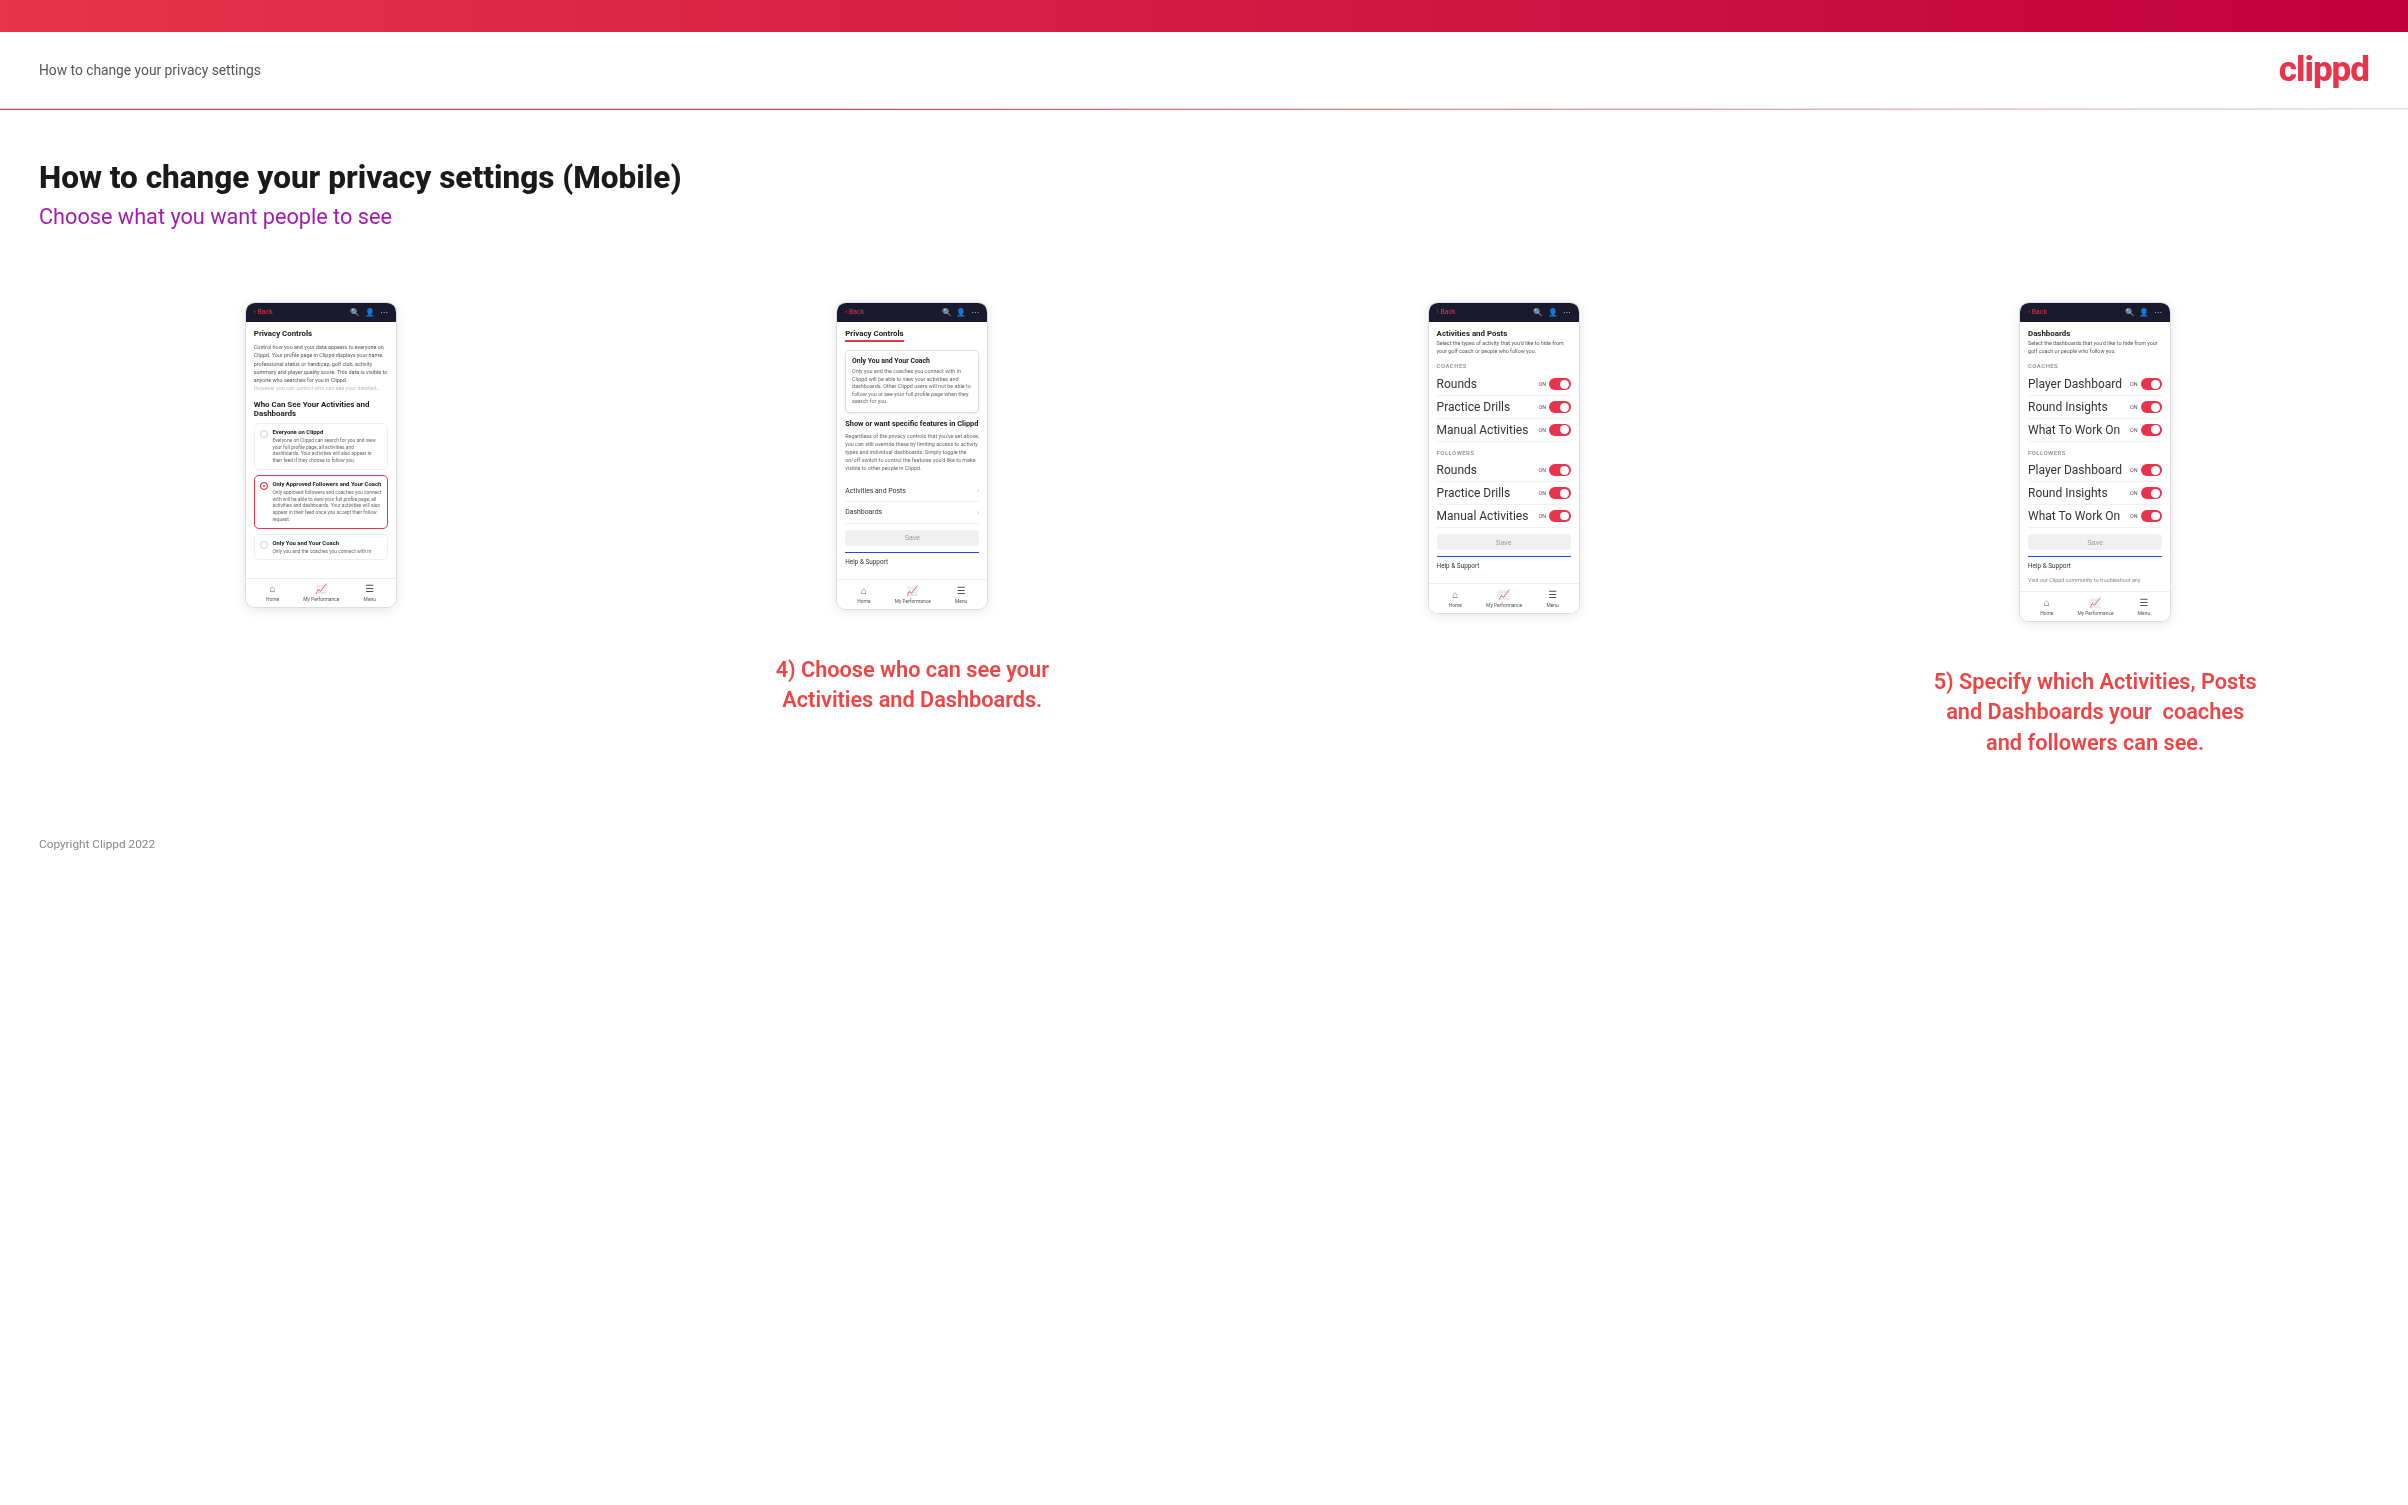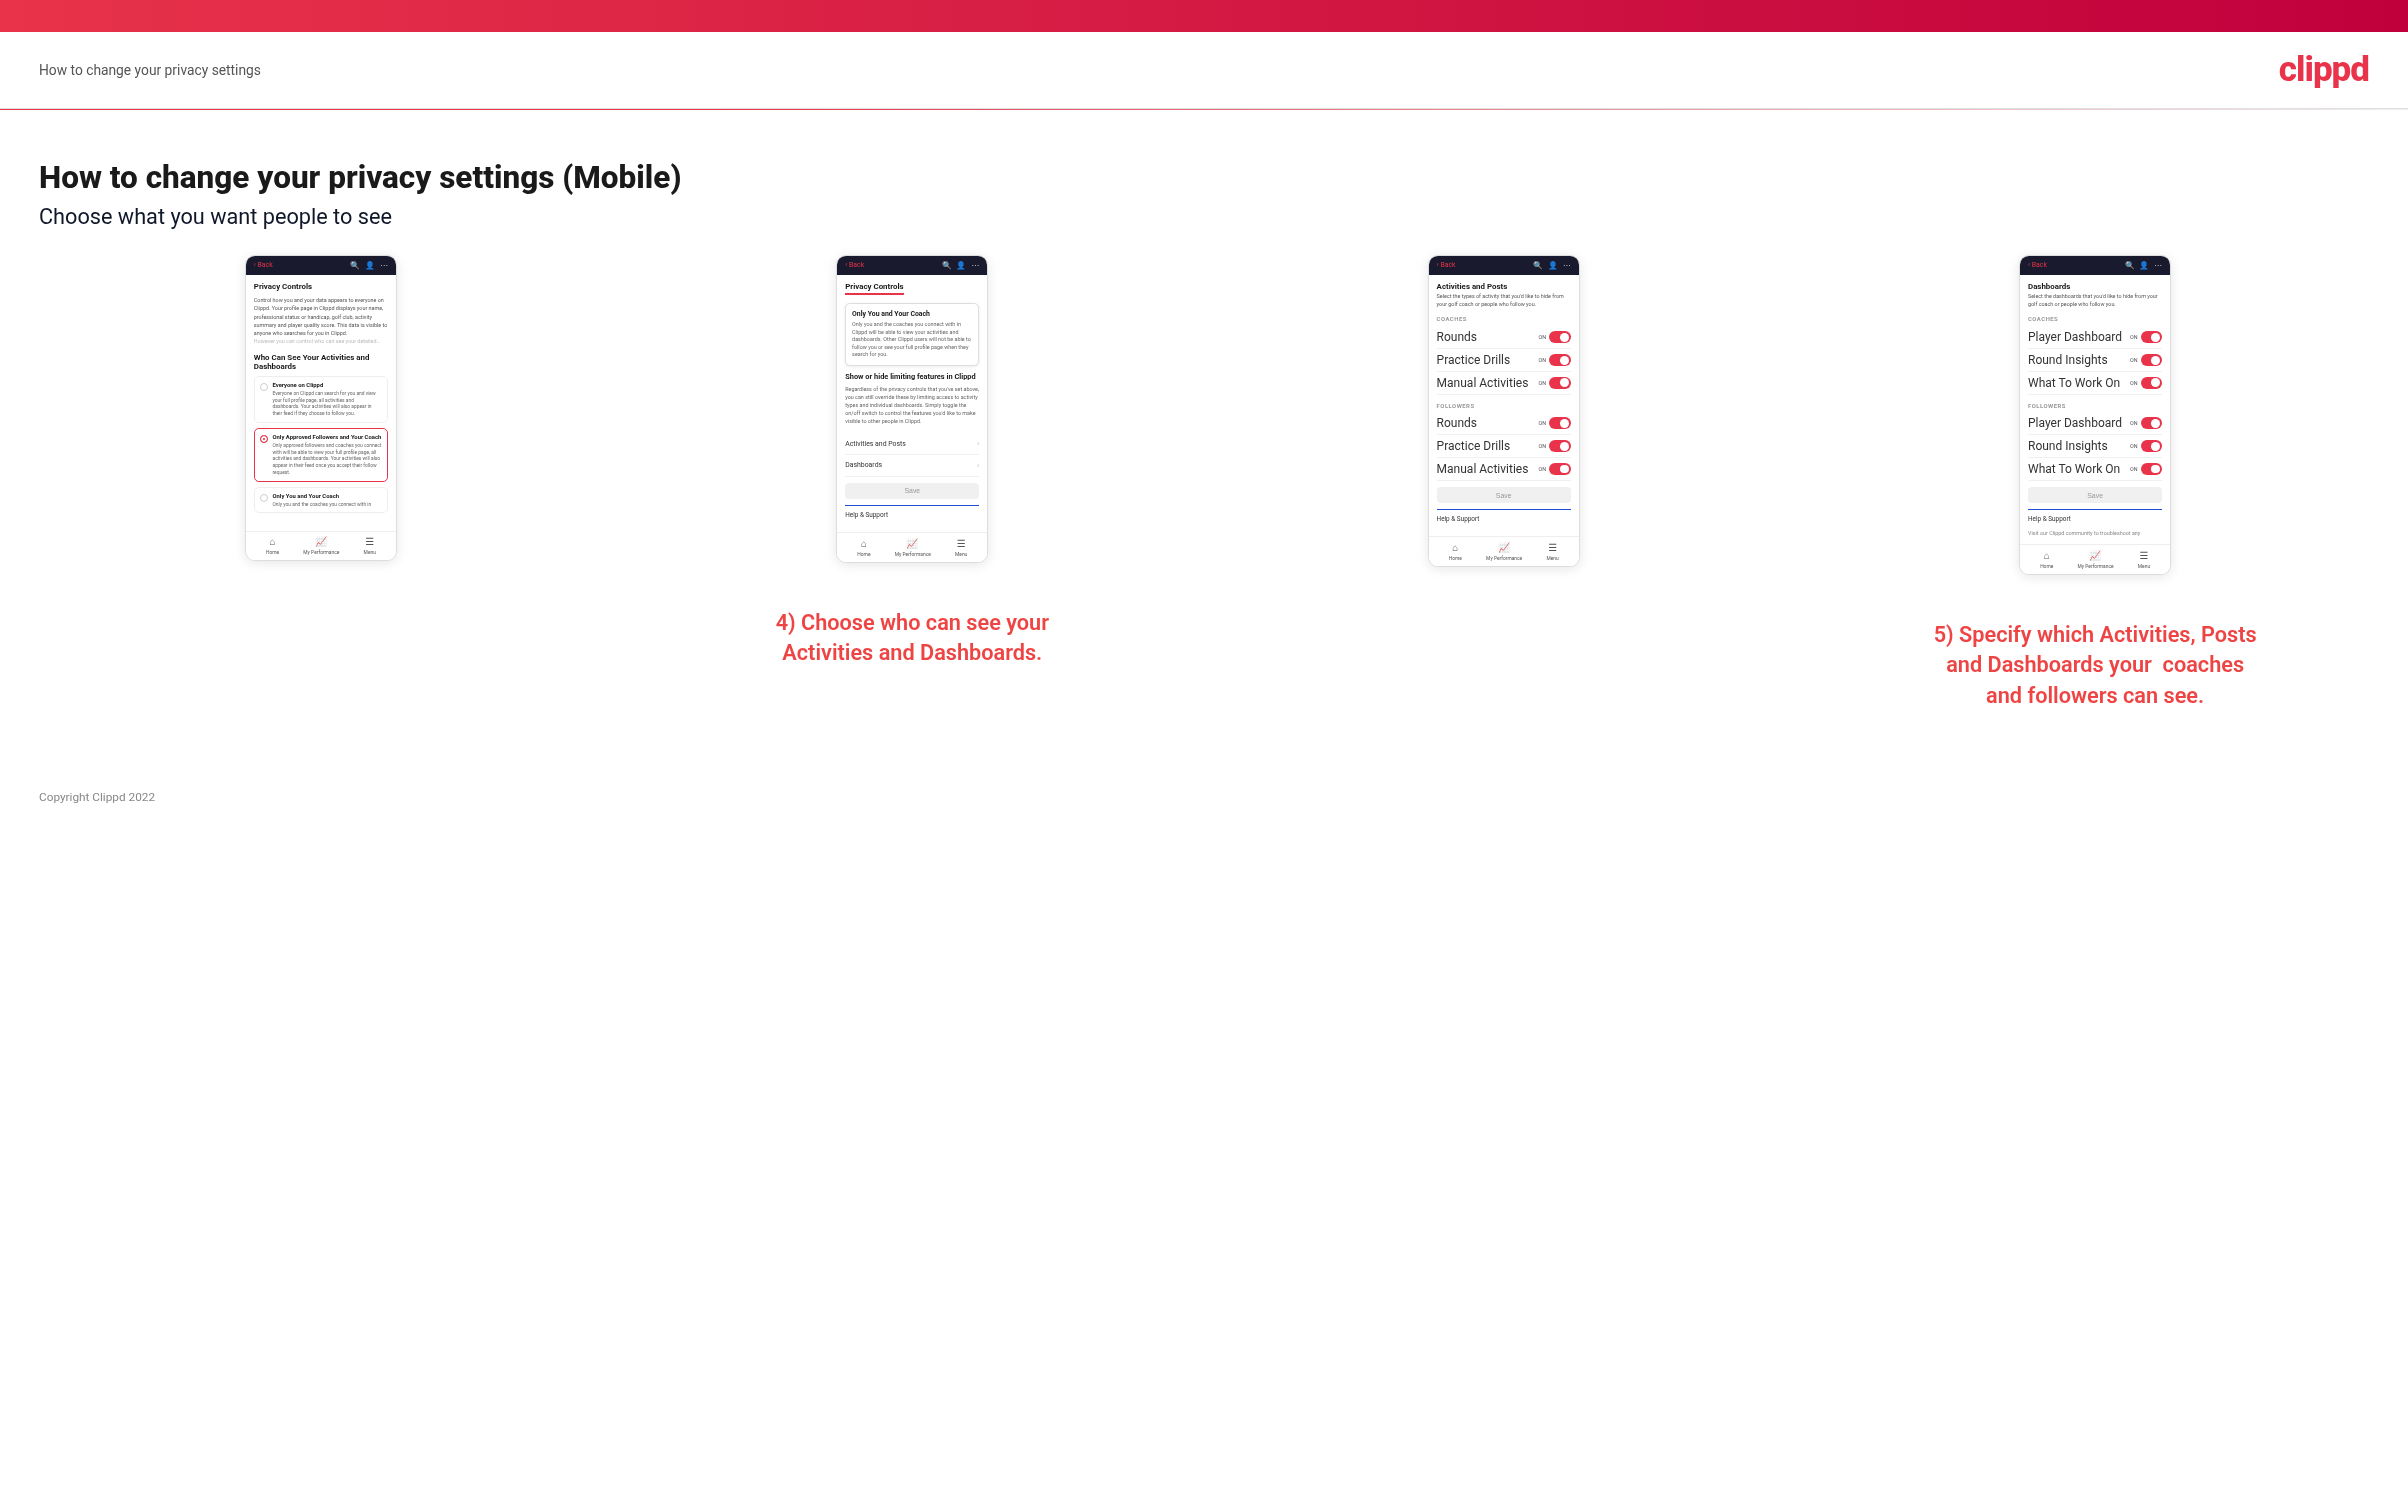--- a/index.html
+++ b/index.html
@@ -42,22 +42,22 @@
 
     .page-title {
       font-size: 31.5px;
       font-weight: 800;
       color: #1a1a1a;
       margin-bottom: 7.9px;
     }
 
     .page-subtitle {
       font-size: 21.7px;
-      color: #0f172a;
-      margin-bottom: 26px;
+      color: #a21caf;
+      margin-bottom: 73px;
     }
 
     
     .screenshots-row {
       display: flex;
       gap: 27.6px;
       align-items: flex-start;
     }
 
     .screenshot-group {
@@ -442,21 +442,21 @@
         <div class="phone-body">
           <div class="tab-underline">Privacy Controls</div>
 
           
           <div class="popup">
             <div class="popup-title">Only You and Your Coach</div>
             <div class="popup-desc">Only you and the coaches you connect with in Clippd will be able to view your activities and dashboards. Other Clippd users will not be able to follow you or see your full profile page when they search for you.</div>
           </div>
 
           
-          <div class="feature-section-title">Show or hide limiting features in Clippd</div>
+          <div class="feature-section-title">Show or want specific features in Clippd</div>
           <div class="feature-desc">Regardless of the privacy controls that you've set above, you can still override these by limiting access to activity types and individual dashboards. Simply toggle the on/off switch to control the features you'd like to make visible to other people in Clippd.</div>
 
           
           <div class="menu-item">
             <span>Activities and Posts</span>
             <span class="menu-arrow">›</span>
           </div>
           <div class="menu-item">
             <span>Dashboards</span>
             <span class="menu-arrow">›</span>

